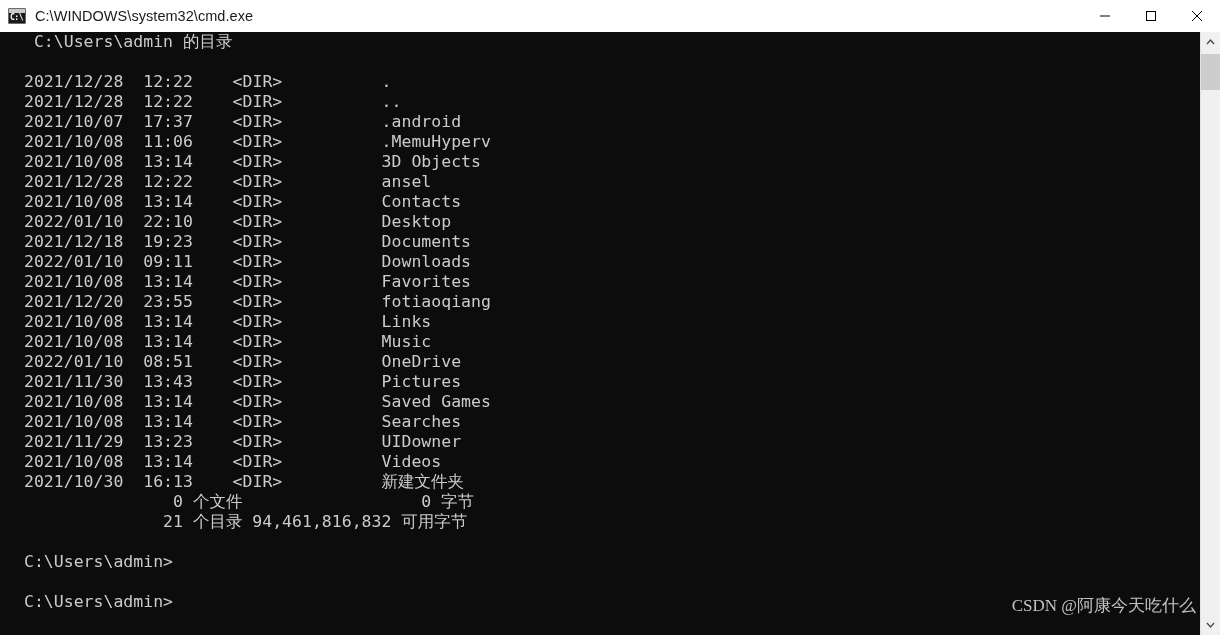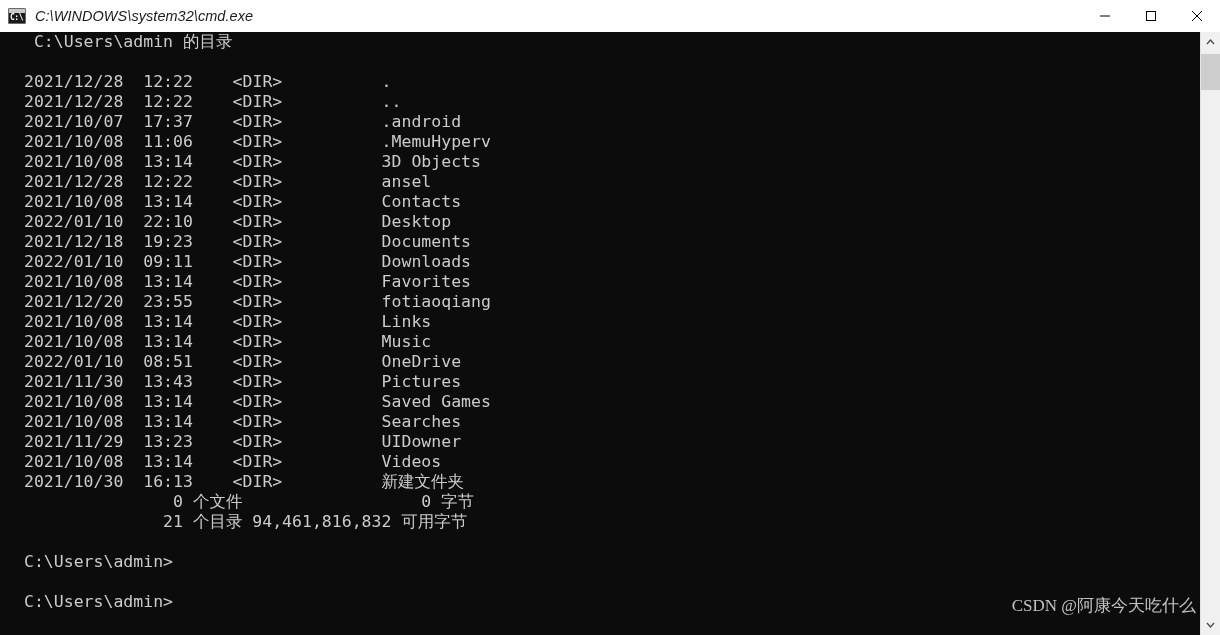--- a/index.html
+++ b/index.html
@@ -65,21 +65,20 @@
     font-size: 8px;
     line-height: 12px;
     font-weight: bold;
     letter-spacing: -0.5px;
   }
   .title-text {
     font-size: 14.5px;
     color: #1a1a1a;
     letter-spacing: 0.05px;
     white-space: nowrap;
-    font-style: italic;
   }
 
   .window-controls {
     position: absolute;
     right: 0;
     top: 0;
     height: 32px;
     display: flex;
   }
   .winbtn {

